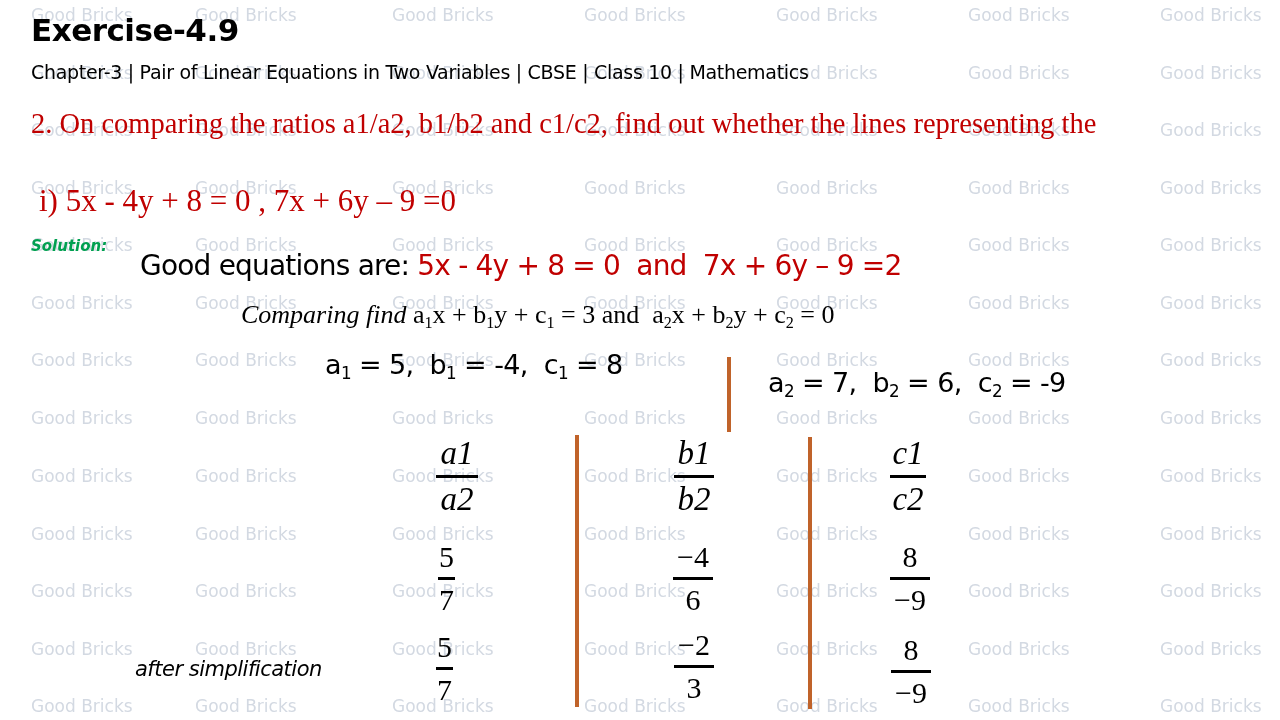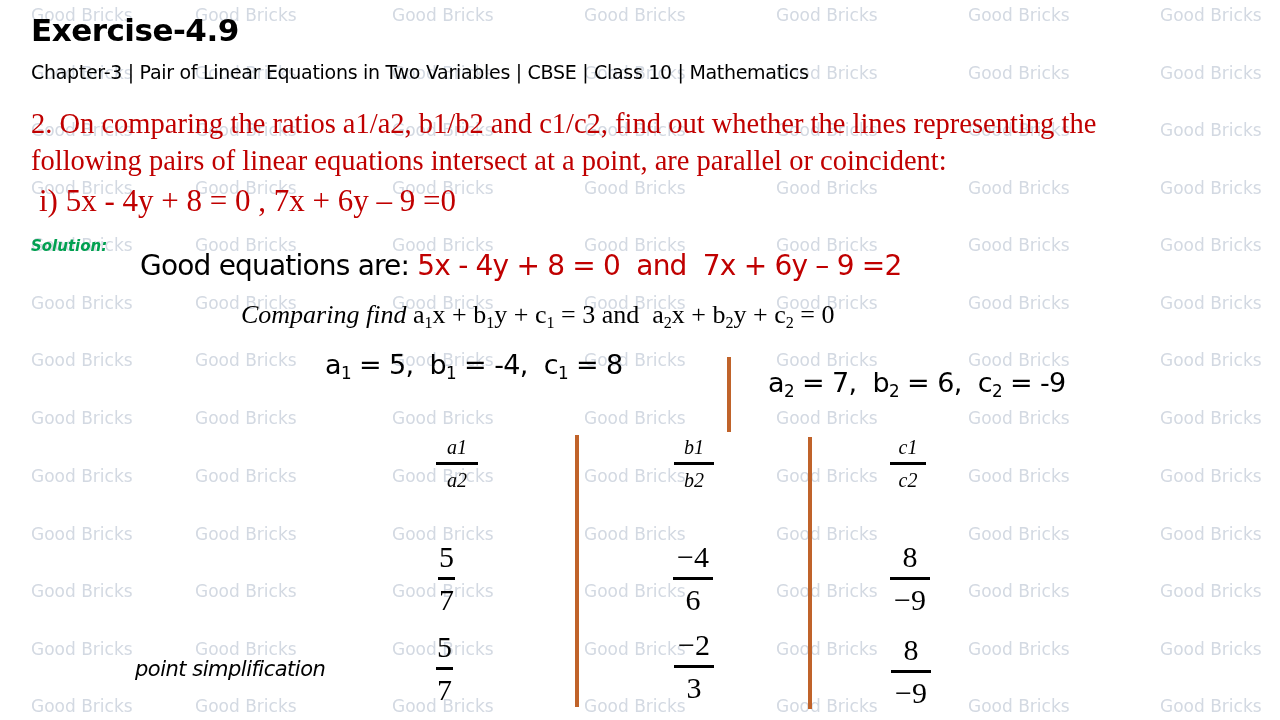--- a/index.html
+++ b/index.html
@@ -17,21 +17,21 @@
   .compare { left:241px; top:300px; font-family:"Liberation Serif", serif; font-size:26px; color:#000; }
   .compare i { font-style:italic; }
   sub { font-size:62%; vertical-align:-0.28em; line-height:0; }
   .coef { font-family:"DejaVu Sans", sans-serif; font-size:27px; color:#000; letter-spacing:-0.6px; }
   .c1 { left:325px; top:349px; }
   .c2 { left:768px; top:367px; }
   .vline { position:absolute; width:4px; background:#c0632a; }
   .frac { position:absolute; display:flex; flex-direction:column; align-items:center; font-family:"Liberation Serif", serif; color:#000; }
   .frac .num, .frac .den { line-height:1; }
   .frac .bar { height:2.5px; background:#000; margin:5px 0; }
-  .hdr { font-size:20px; font-style:italic; }
+  .hdr { font-size:33px; font-style:italic; }
   .val { font-size:30px; }
   .after { left:135px; top:657px; font-family:"DejaVu Sans", sans-serif; font-style:italic; font-size:21px; color:#000; letter-spacing:-0.5px; }
 </style>
 </head>
 <body>
 
 <div class="wm-layer" id="wm">
     <span class="wm" style="left: 31px; top: 5px;">Good Bricks</span>
     <span class="wm" style="left: 195px; top: 5px;">Good Bricks</span>
     <span class="wm" style="left: 392px; top: 5px;">Good Bricks</span>
@@ -123,21 +123,20 @@
     <span class="wm" style="left: 776px; top: 696px;">Good Bricks</span>
     <span class="wm" style="left: 968px; top: 696px;">Good Bricks</span>
     <span class="wm" style="left: 1160px; top: 696px;">Good Bricks</span>
   </div>
 
 <div class="abs title">Exercise-4.9</div>
 <div class="abs subtitle">Chapter-3 | Pair of Linear Equations in Two Variables | CBSE | Class 10 | Mathematics</div>
 
 <div class="abs q">
   <div>2. On comparing the ratios a1/a2, b1/b2 and c1/c2, find out whether the lines representing the</div>
-  <div>following pairs of linear equations intersect at a point, are parallel or coincident:</div>
 </div>
 <div class="abs qi">i) 5x - 4y + 8 = 0 , 7x + 6y – 9 =0</div>
 
 <div class="abs sol">Solution:</div>
 
 <div class="abs given">
   <span>Good equations are: </span><span class="red">5x - 4y + 8 = 0</span><span class="red" style="white-space:pre">  and  </span><span class="red">7x + 6y – 9 =2</span>
 </div>
 
 <div class="abs compare">
@@ -194,13 +193,13 @@
   <span class="num">−2</span>
   <span class="bar" style="width:40px"></span>
   <span class="den">3</span>
 </div>
 <div class="frac val" style="left:891px; top:635px;">
   <span class="num">8</span>
   <span class="bar" style="width:40px"></span>
   <span class="den">−9</span>
 </div>
 
-<div class="abs after">point simplification</div>
+<div class="abs after">after simplification</div>
 
 </body></html>

